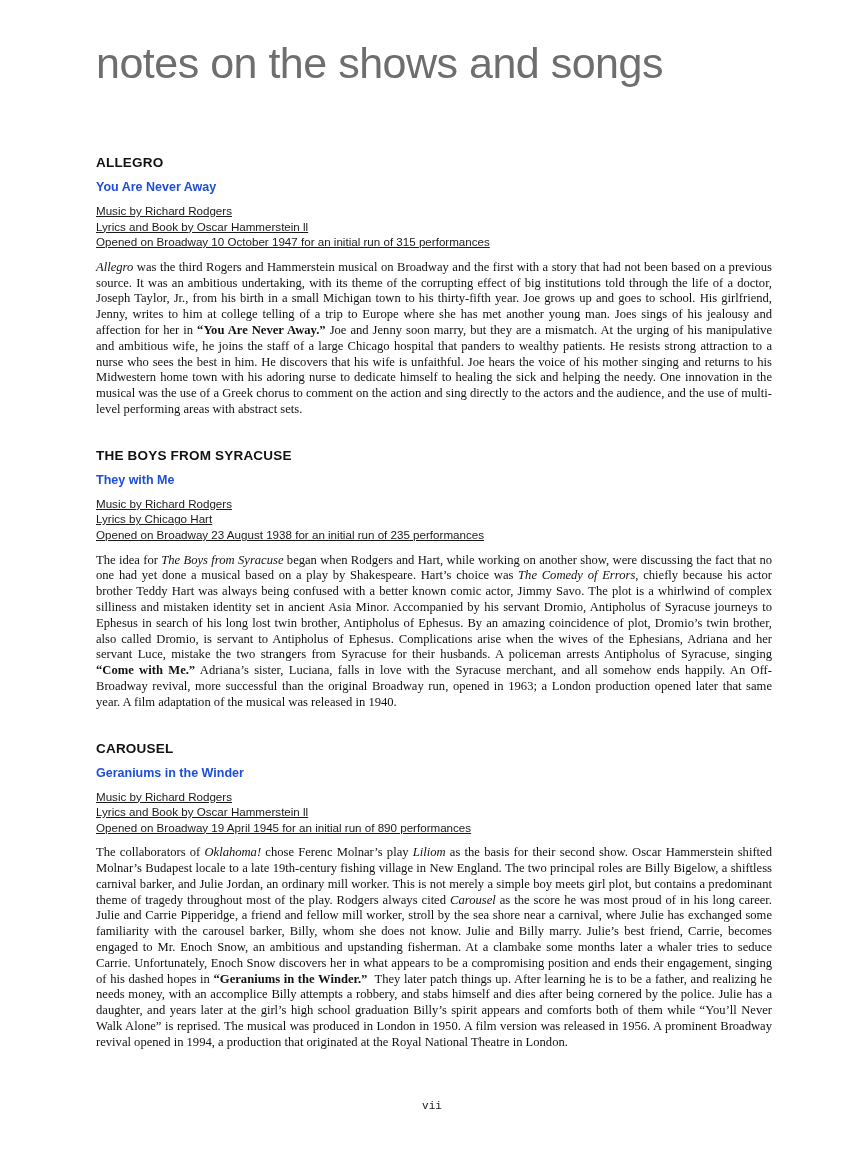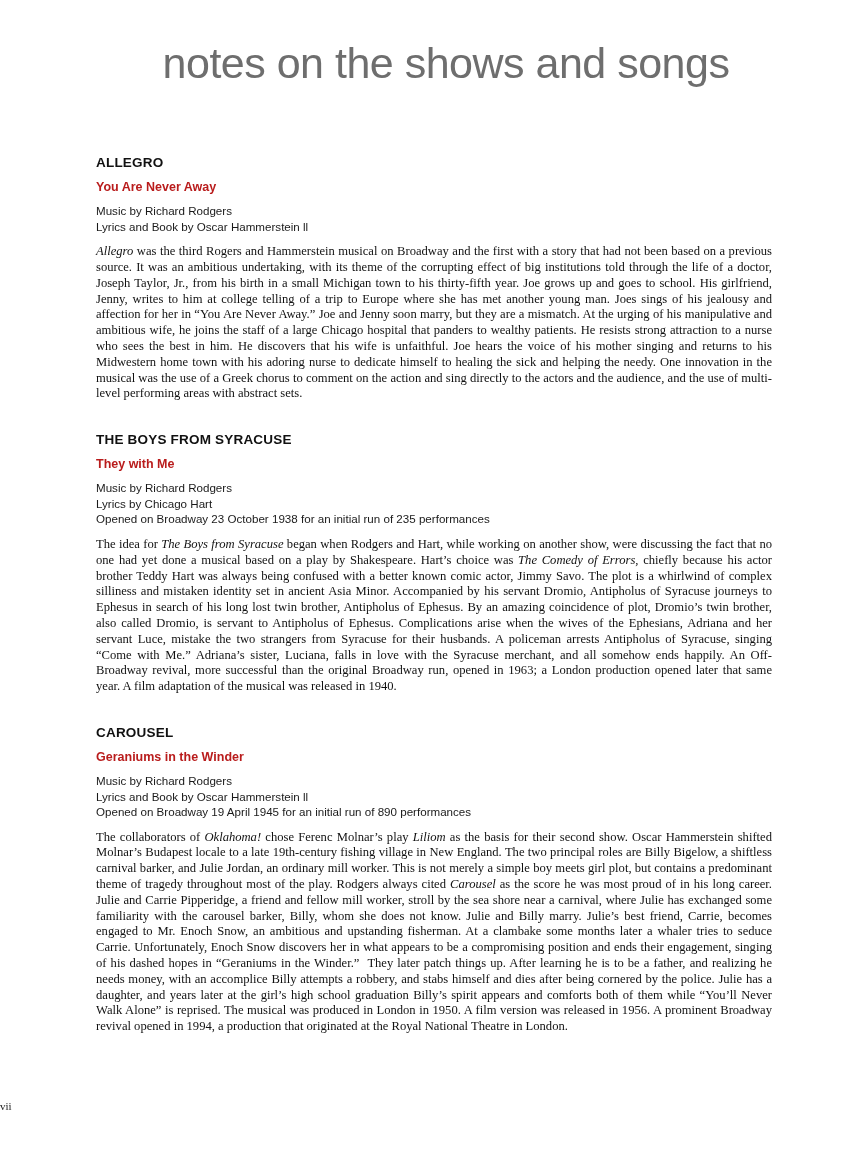--- a/index.html
+++ b/index.html
@@ -19,21 +19,21 @@
     position: relative;
     width: 864px;
     height: 1152px;
     box-sizing: border-box;
   }
   .page-heading {
     position: absolute;
     left: 96px;
     top: 40px;
     width: 700px;
-    text-align: center;
+    text-align: left;
     font-family: "Liberation Sans", sans-serif;
     font-weight: 300;
     font-size: 43px;
     letter-spacing: -0.5px;
     color: #6e6e6e;
     line-height: 1.1;
   }
   .content {
     position: absolute;
     left: 96px;
@@ -48,86 +48,88 @@
     font-weight: bold;
     font-size: 13.5px;
     color: #111;
     letter-spacing: 0.2px;
     margin-bottom: 10px;
   }
   .song-title {
     font-family: "Liberation Sans", sans-serif;
     font-weight: bold;
     font-size: 12.5px;
-    color: #b91c1c;
+    color: #1d4ed8;
     margin-bottom: 9px;
   }
   .credits {
     font-family: "Liberation Sans", sans-serif;
     font-size: 11.6px;
     line-height: 15.6px;
     color: #1a1a1a;
     margin-bottom: 10px;
   }
   .credits div {
     white-space: nowrap;
+    text-decoration: underline;
   }
   .body-text {
     font-family: "Liberation Serif", serif;
     font-size: 12.6px;
     line-height: 15.8px;
     text-align: justify;
     color: #111;
   }
   .body-text i {
     font-style: italic;
   }
   .body-text b {
-    font-weight: normal;
+    font-weight: bold;
   }
   .spacer-sm { height: 4px; }
   .folio {
     position: absolute;
     left: 0;
     right: 0;
     top: 1100px;
-    text-align: left;
-    font-family: Liberation Serif, serif;
+    text-align: center;
+    font-family: Liberation Mono, monospace;
     font-size: 11px;
     color: #1a1a1a;
   }
 </style>
 </head>
 <body>
 
 <div class="page">
 
   <div class="page-heading">notes on the shows and songs</div>
 
   <div class="content">
 
     <div class="show-block">
       <div class="show-title">ALLEGRO</div>
       <div class="song-title">You Are Never Away</div>
       <div class="credits">
         <div>Music by Richard Rodgers</div>
         <div>Lyrics and Book by Oscar Hammerstein ll</div>
+        <div>Opened on Broadway 10 October 1947 for an initial run of 315 performances</div>
       </div>
       <div class="body-text"><i>Allegro</i> was the third Rogers and Hammerstein musical on Broadway and the first with a story that had not been based on a previous source. It was an ambitious undertaking, with its theme of the corrupting effect of big institutions told through the life of a doctor, Joseph Taylor, Jr., from his birth in a small Michigan town to his thirty-fifth year. Joe grows up and goes to school. His girlfriend, Jenny, writes to him at college telling of a trip to Europe where she has met another young man. Joes sings of his jealousy and affection for her in <b>“You Are Never Away.”</b> Joe and Jenny soon marry, but they are a mismatch. At the urging of his manipulative and ambitious wife, he joins the staff of a large Chicago hospital that panders to wealthy patients. He resists strong attraction to a nurse who sees the best in him. He discovers that his wife is unfaithful. Joe hears the voice of his mother singing and returns to his Midwestern home town with his adoring nurse to dedicate himself to healing the sick and helping the needy. One innovation in the musical was the use of a Greek chorus to comment on the action and sing directly to the actors and the audience, and the use of multi-level performing areas with abstract sets.</div>
     </div>
 
     <div class="spacer-sm"></div>
 
     <div class="show-block">
       <div class="show-title">THE BOYS FROM SYRACUSE</div>
       <div class="song-title">They with Me</div>
       <div class="credits">
         <div>Music by Richard Rodgers</div>
         <div>Lyrics by Chicago Hart</div>
-        <div>Opened on Broadway 23 October 1938 for an initial run of 235 performances</div>
+        <div>Opened on Broadway 23 August 1938 for an initial run of 235 performances</div>
       </div>
       <div class="body-text">The idea for <i>The Boys from Syracuse</i> began when Rodgers and Hart, while working on another show, were discussing the fact that no one had yet done a musical based on a play by Shakespeare. Hart’s choice was <i>The Comedy of Errors</i>, chiefly because his actor brother Teddy Hart was always being confused with a better known comic actor, Jimmy Savo. The plot is a whirlwind of complex silliness and mistaken identity set in ancient Asia Minor. Accompanied by his servant Dromio, Antipholus of Syracuse journeys to Ephesus in search of his long lost twin brother, Antipholus of Ephesus. By an amazing coincidence of plot, Dromio’s twin brother, also called Dromio, is servant to Antipholus of Ephesus. Complications arise when the wives of the Ephesians, Adriana and her servant Luce, mistake the two strangers from Syracuse for their husbands. A policeman arrests Antipholus of Syracuse, singing <b>“Come with Me.”</b> Adriana’s sister, Luciana, falls in love with the Syracuse merchant, and all somehow ends happily. An Off-Broadway revival, more successful than the original Broadway run, opened in 1963; a London production opened later that same year. A film adaptation of the musical was released in 1940.</div>
     </div>
 
     <div class="spacer-sm"></div>
 
     <div class="show-block">
       <div class="show-title">CAROUSEL</div>
       <div class="song-title">Geraniums in the Winder</div>
       <div class="credits">

